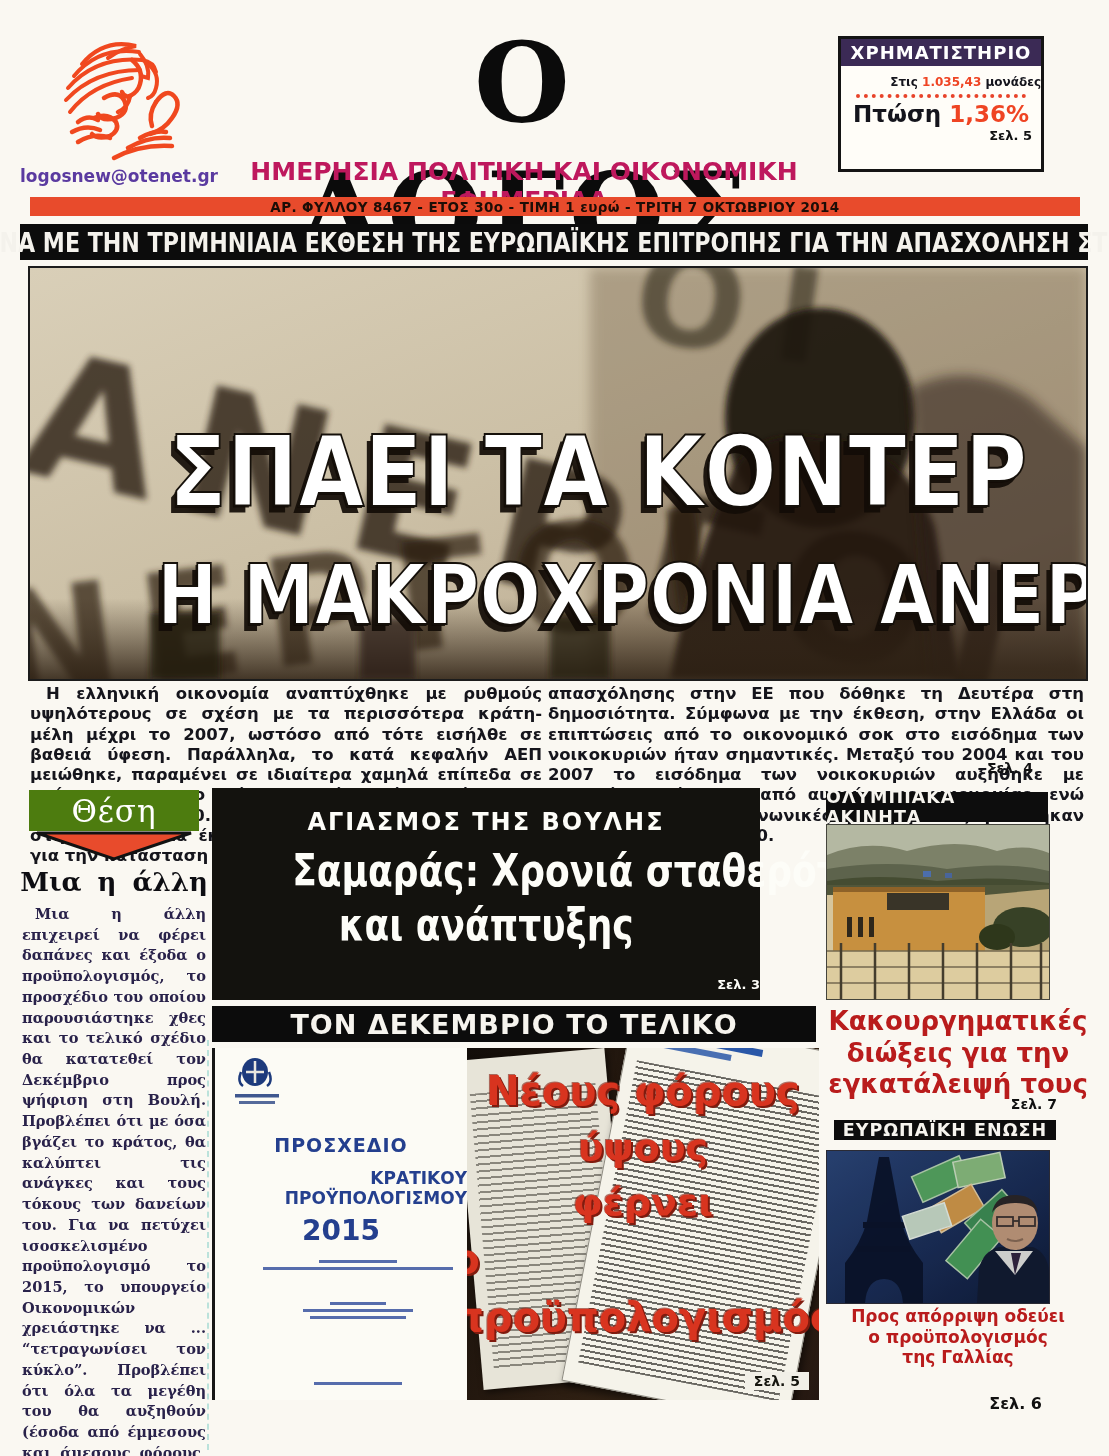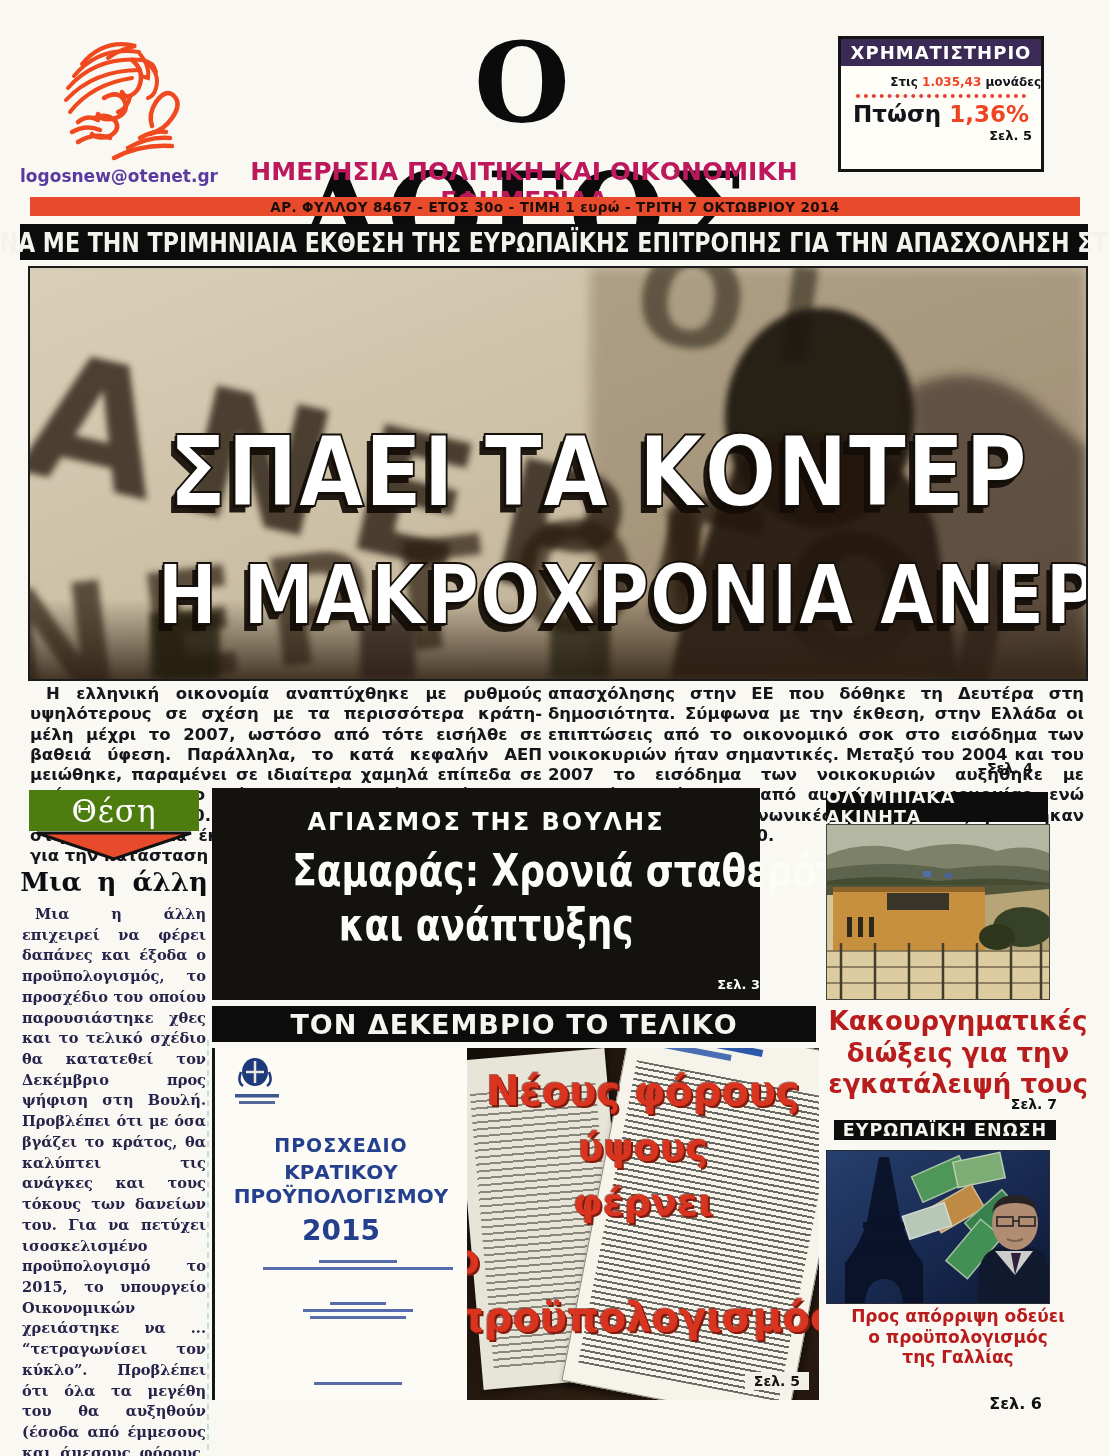--- a/index.html
+++ b/index.html
@@ -62,21 +62,21 @@
   .parl-head{text-align:center;font-weight:bold;font-size:45px;line-height:1.2;margin-top:8px;}
   .parl-head .condX{transform:scaleX(0.8);}
   .parl-ref{position:absolute;right:0;bottom:8px;font-size:13px;font-weight:bold;}
   .dec-bar{left:212px;top:1006px;width:604px;height:36px;background:#0c0c0c;color:#f6f4ee;display:flex;
            align-items:center;justify-content:center;font-weight:bold;font-size:27px;letter-spacing:1px;}
   .budget-panel{left:212px;top:1048px;width:604px;height:352px;border-left:3px solid #161616;display:flex;background:#fdfcf7;}
   .bdoc{position:relative;width:235px;background:#fcfbf5;padding-left:17px;}
   .bdoc-emblem{position:absolute;left:14px;top:8px;}
   .bdoc-title{position:absolute;left:0;top:86px;width:100%;text-align:center;color:#243f8e;font-weight:bold;filter:blur(.3px);}
   .bdoc-t1{font-size:19px;letter-spacing:1px;}
-  .bdoc-t2{font-size:20px;margin-top:4px;}
+  .bdoc-t2{font-size:17px;margin-top:12px;text-align:right;}
   .bdoc-t3{font-size:28px;margin-top:6px;}
   .bbar{height:3px;background:#3a54a0;margin:4px auto 0 auto;filter:blur(.5px);opacity:.85;}
   .bdoc-g1{position:absolute;top:208px;width:100%;}
   .bdoc-g2{position:absolute;top:250px;width:100%;}
   .bdoc-g3{position:absolute;top:330px;width:100%;}
   .bphoto{position:relative;flex:1;background:linear-gradient(115deg,#120d09 0%,#2a1c11 45%,#3a2817 75%,#241711 100%);overflow:hidden;}
   .docback{position:absolute;left:2px;top:6px;width:150px;height:330px;background:#e7e4d8;transform:rotate(-5deg);
            box-shadow:2px 3px 6px rgba(0,0,0,.5);}
   .docback .lines,.docfront .lines{position:absolute;left:12px;right:12px;top:34px;bottom:20px;
            background:repeating-linear-gradient(#6a675e 0 2px,transparent 2px 7px);opacity:.75;}

